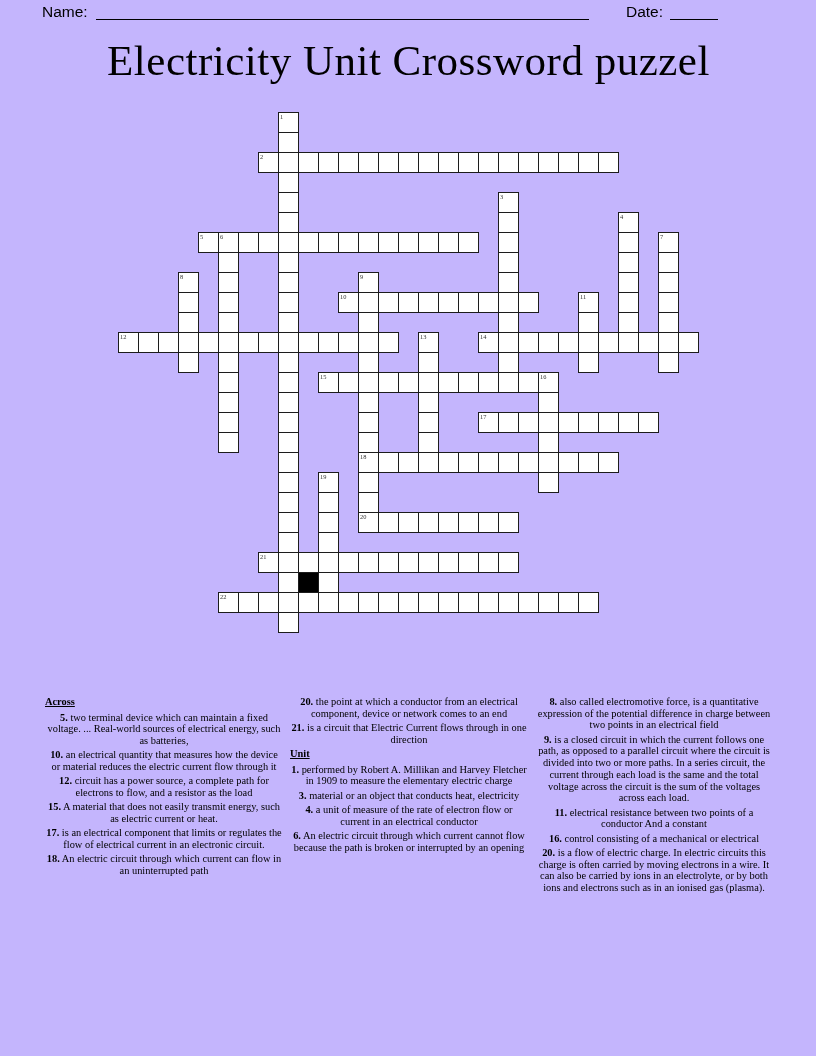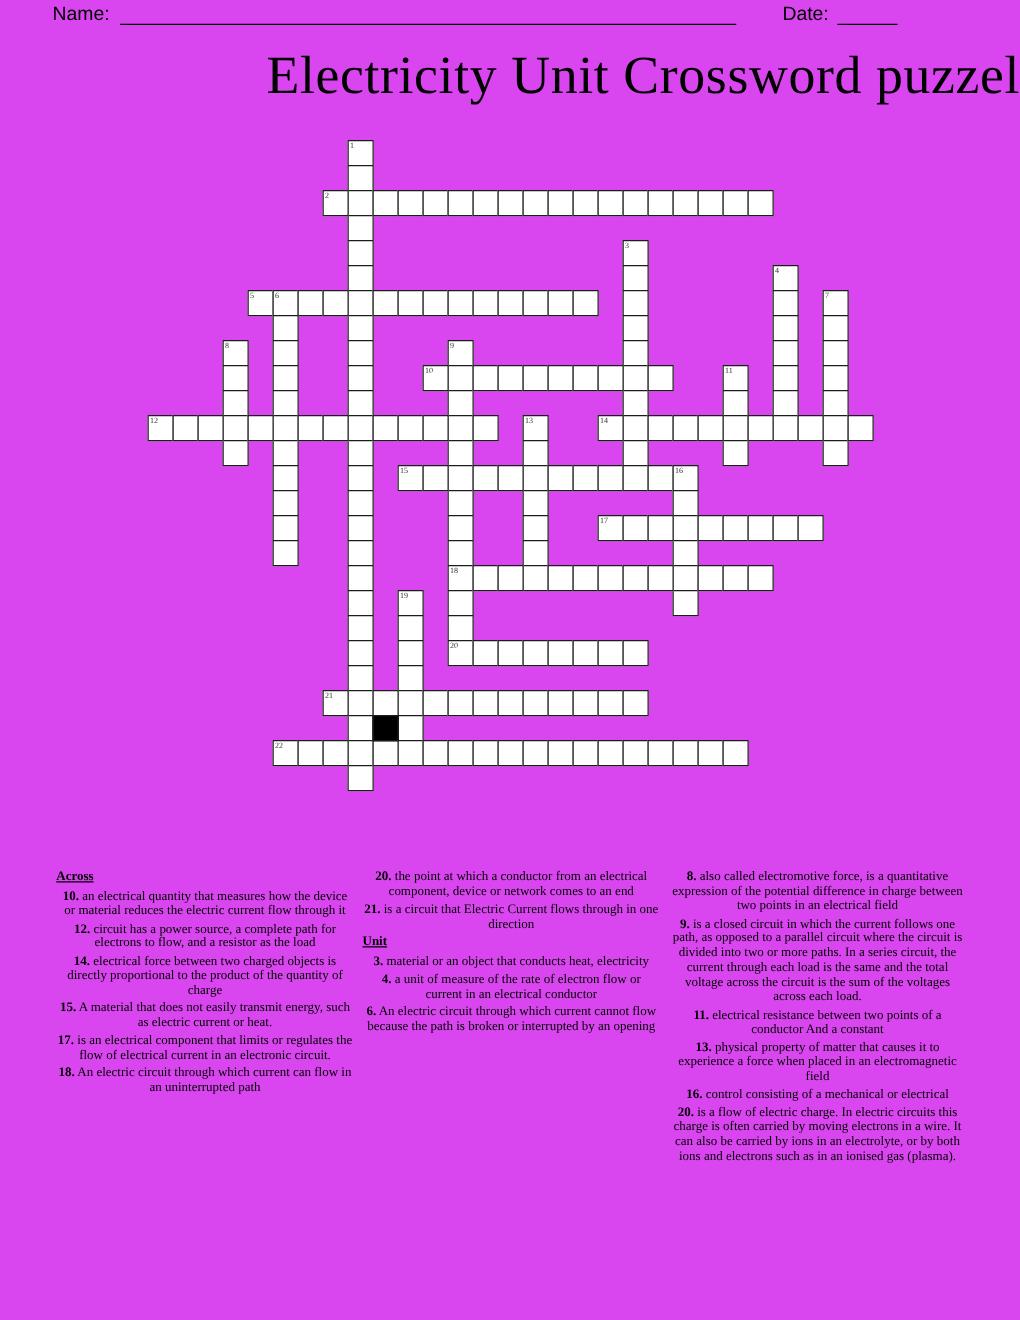--- a/index.html
+++ b/index.html
@@ -1,28 +1,28 @@
 <!DOCTYPE html>
 <html><head>
 <meta charset="utf-8">
 <style>
   html,body{margin:0;padding:0;background:#fff;}
-  .page{position:relative;width:816px;height:1056px;background:#d946ef;overflow:hidden;
+  .page{position:relative;width:816px;height:1056px;background:#c4b5fd;overflow:hidden;
         font-family:"Liberation Serif",serif;color:#000;}
 
   
   .header{position:absolute;left:42px;top:3px;width:676px;display:flex;align-items:flex-end;
           font-family:"Liberation Sans",sans-serif;font-size:15.5px;line-height:17px;}
   .blank{display:inline-block;border-bottom:1.5px solid #000;height:16px;}
   .name-blank{flex:1;margin-left:8px;}
   .date-label{margin-left:37px;}
   .date-blank{width:48px;margin-left:7px;}
 
   
-  .title{position:absolute;top:36px;left:1px;right:0;margin:0;text-align:right;
+  .title{position:absolute;top:36px;left:1px;right:0;margin:0;text-align:center;
          font-family:"Liberation Serif",serif;font-weight:400;font-size:43px;line-height:1.15;
          letter-spacing:0.5px;}
 
   
   .grid{position:absolute;left:0;top:0;width:816px;height:700px;}
   .cell{position:absolute;width:21px;height:21px;box-sizing:border-box;
         border:1.4px solid #1c1c1c;background:#fff;}
   .cell.black{background:#000;}
   .cellnum{position:absolute;top:0.5px;left:1.5px;
            font-family:"Liberation Serif",serif;font-size:6.4px;line-height:7px;color:#333;}
@@ -311,38 +311,38 @@
       <div class="cell" style="left: 517.5px; top: 591.5px;"></div>
       <div class="cell" style="left: 537.5px; top: 591.5px;"></div>
       <div class="cell" style="left: 557.5px; top: 591.5px;"></div>
       <div class="cell" style="left: 577.5px; top: 591.5px;"></div>
       <div class="cell black" style="left: 297.5px; top: 571.5px;"></div>
     </div>
 
   <div id="clues" class="clues">
       <div class="clue-col" style="left: 45px;">
         <div class="clue-hdg">Across</div>
+        <p class="clue"><b>5.</b> two terminal device which can maintain a fixed voltage. ... Real-world sources of electrical energy, such as batteries,</p>
         <p class="clue"><b>10.</b> an electrical quantity that measures how the device or material reduces the electric current flow through it</p>
         <p class="clue"><b>12.</b> circuit has a power source, a complete path for electrons to flow, and a resistor as the load</p>
-        <p class="clue"><b>14.</b> electrical force between two charged objects is directly proportional to the product of the quantity of charge</p>
         <p class="clue"><b>15.</b> A material that does not easily transmit energy, such as electric current or heat.</p>
         <p class="clue"><b>17.</b> is an electrical component that limits or regulates the flow of electrical current in an electronic circuit.</p>
         <p class="clue"><b>18.</b> An electric circuit through which current can flow in an uninterrupted path</p>
       </div>
       <div class="clue-col" style="left: 290px;">
         <p class="clue"><b>20.</b> the point at which a conductor from an electrical component, device or network comes to an end</p>
         <p class="clue"><b>21.</b> is a circuit that Electric Current flows through in one direction</p>
         <div class="clue-hdg">Unit</div>
+        <p class="clue"><b>1.</b> performed by Robert A. Millikan and Harvey Fletcher in 1909 to measure the elementary electric charge</p>
         <p class="clue"><b>3.</b> material or an object that conducts heat, electricity</p>
         <p class="clue"><b>4.</b> a unit of measure of the rate of electron flow or current in an electrical conductor</p>
         <p class="clue"><b>6.</b> An electric circuit through which current cannot flow because the path is broken or interrupted by an opening</p>
       </div>
       <div class="clue-col" style="left: 535px;">
         <p class="clue"><b>8.</b> also called electromotive force, is a quantitative expression of the potential difference in charge between two points in an electrical field</p>
         <p class="clue"><b>9.</b> is a closed circuit in which the current follows one path, as opposed to a parallel circuit where the circuit is divided into two or more paths. In a series circuit, the current through each load is the same and the total voltage across the circuit is the sum of the voltages across each load.</p>
         <p class="clue"><b>11.</b> electrical resistance between two points of a conductor And a constant</p>
-        <p class="clue"><b>13.</b> physical property of matter that causes it to experience a force when placed in an electromagnetic field</p>
         <p class="clue"><b>16.</b> control consisting of a mechanical or electrical</p>
         <p class="clue"><b>20.</b> is a flow of electric charge. In electric circuits this charge is often carried by moving electrons in a wire. It can also be carried by ions in an electrolyte, or by both ions and electrons such as in an ionised gas (plasma).</p>
       </div>
     </div>
 
 </div>
 
 </body></html>

